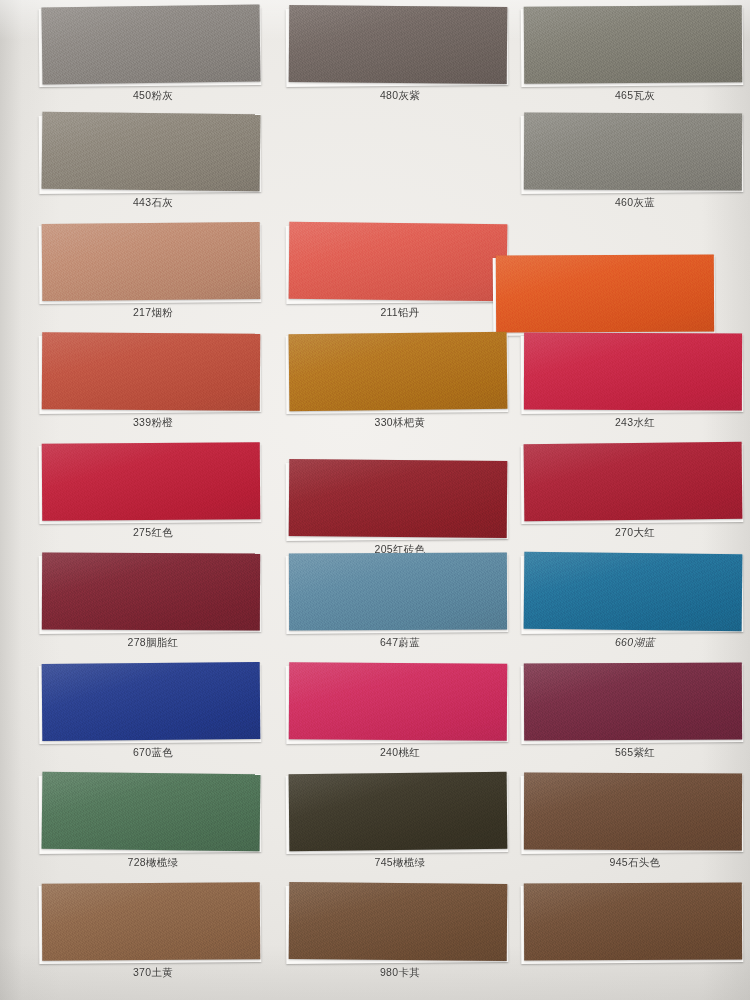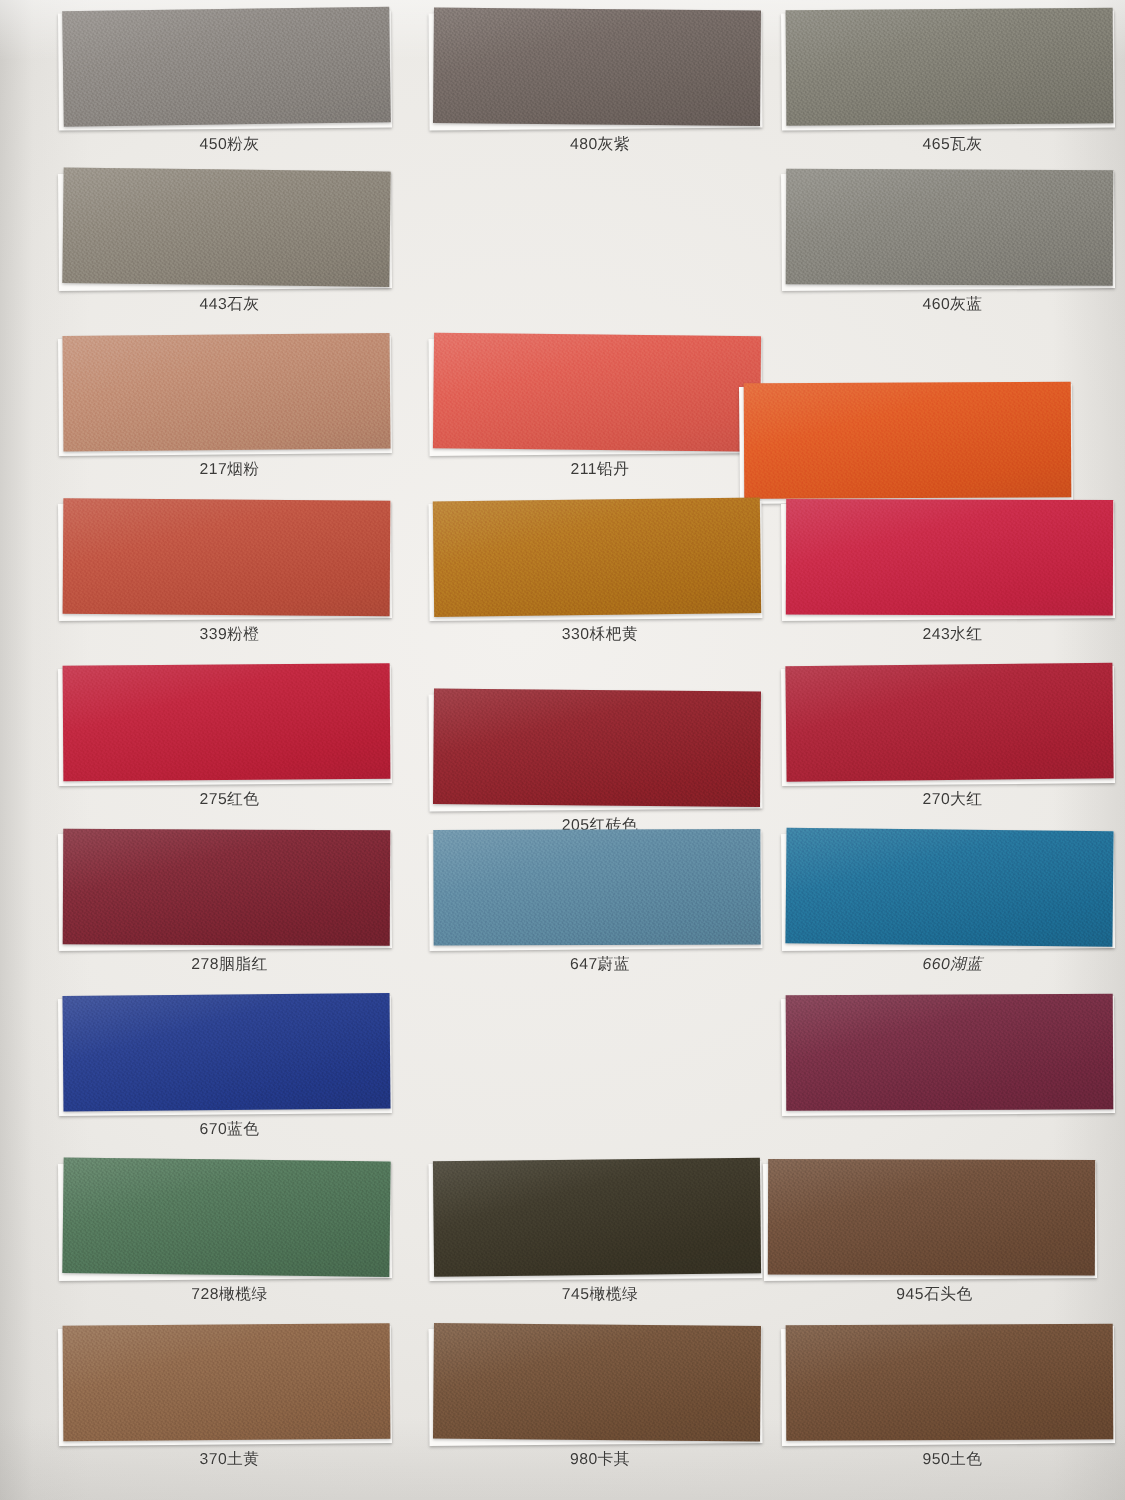--- a/index.html
+++ b/index.html
@@ -243,41 +243,49 @@
         </div>
         <div class="label">660湖蓝</div>
       </div>
       <div class="cell" style="left: 38px; top: 663px;">
         <div class="swatch-wrap">
           <div class="backing"></div>
           <div class="swatch" title="670蓝色" style="background: rgb(35, 57, 138); transform: rotate(-0.5deg);"></div>
         </div>
         <div class="label">670蓝色</div>
       </div>
+      <div class="cell" style="left: 285px; top: 663px;">
+        <div class="swatch-wrap">
+          <div class="backing"></div>
+          <div class="swatch" title="240桃红" style="background: rgb(207, 43, 92); transform: rotate(0.4deg);"></div>
+        </div>
+        <div class="label">240桃红</div>
+      </div>
       <div class="cell" style="left: 520px; top: 663px;">
         <div class="swatch-wrap">
           <div class="backing"></div>
           <div class="swatch" title="565紫红" style="background: rgb(114, 40, 63); transform: rotate(-0.3deg);"></div>
         </div>
+        <div class="label">565紫红</div>
       </div>
       <div class="cell" style="left: 38px; top: 773px;">
         <div class="swatch-wrap">
           <div class="backing"></div>
           <div class="swatch" title="728橄榄绿" style="background: rgb(77, 114, 85); transform: rotate(0.7deg);"></div>
         </div>
         <div class="label">728橄榄绿</div>
       </div>
       <div class="cell" style="left: 285px; top: 773px;">
         <div class="swatch-wrap">
           <div class="backing"></div>
           <div class="swatch" title="745橄榄绿" style="background: rgb(57, 52, 37); transform: rotate(-0.6deg);"></div>
         </div>
         <div class="label">745橄榄绿</div>
       </div>
-      <div class="cell" style="left: 508px; top: 773px;">
+      <div class="cell" style="left: 520px; top: 773px;">
         <div class="swatch-wrap">
           <div class="backing"></div>
           <div class="swatch" title="945石头色" style="background: rgb(107, 74, 53); transform: rotate(0.2deg);"></div>
         </div>
         <div class="label">945石头色</div>
       </div>
       <div class="cell" style="left: 38px; top: 883px;">
         <div class="swatch-wrap">
           <div class="backing"></div>
           <div class="swatch" title="370土黄" style="background: rgb(139, 99, 69); transform: rotate(-0.4deg);"></div>
@@ -289,17 +297,16 @@
           <div class="backing"></div>
           <div class="swatch" title="980卡其" style="background: rgb(111, 78, 53); transform: rotate(0.5deg);"></div>
         </div>
         <div class="label">980卡其</div>
       </div>
       <div class="cell" style="left: 520px; top: 883px;">
         <div class="swatch-wrap">
           <div class="backing"></div>
           <div class="swatch" title="950土色" style="background: rgb(109, 75, 51); transform: rotate(-0.3deg);"></div>
         </div>
-        <div class="label">950土色</div>
       </div>
     </div>
 
 </div>
 
 </body></html>

